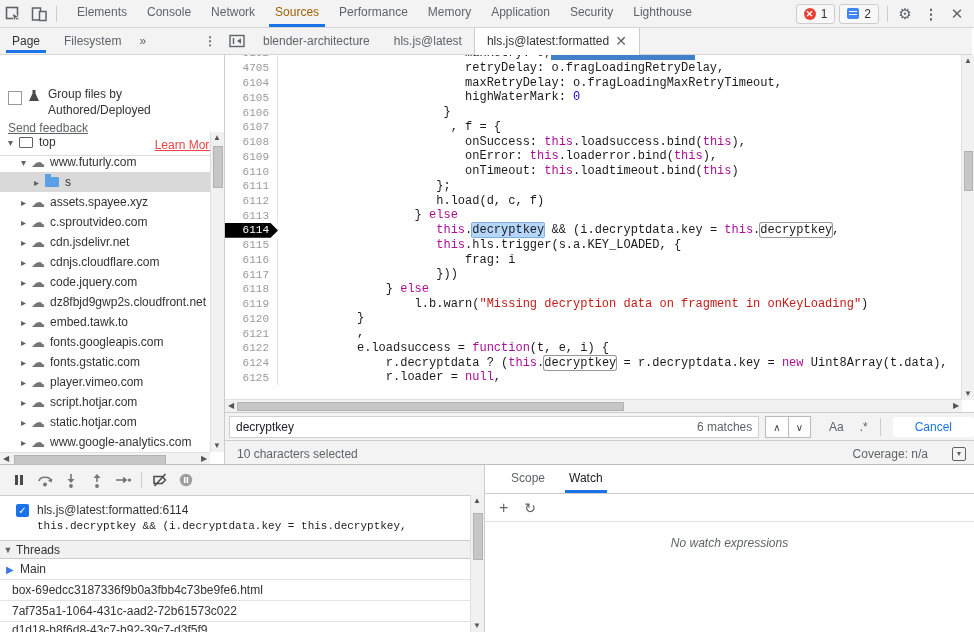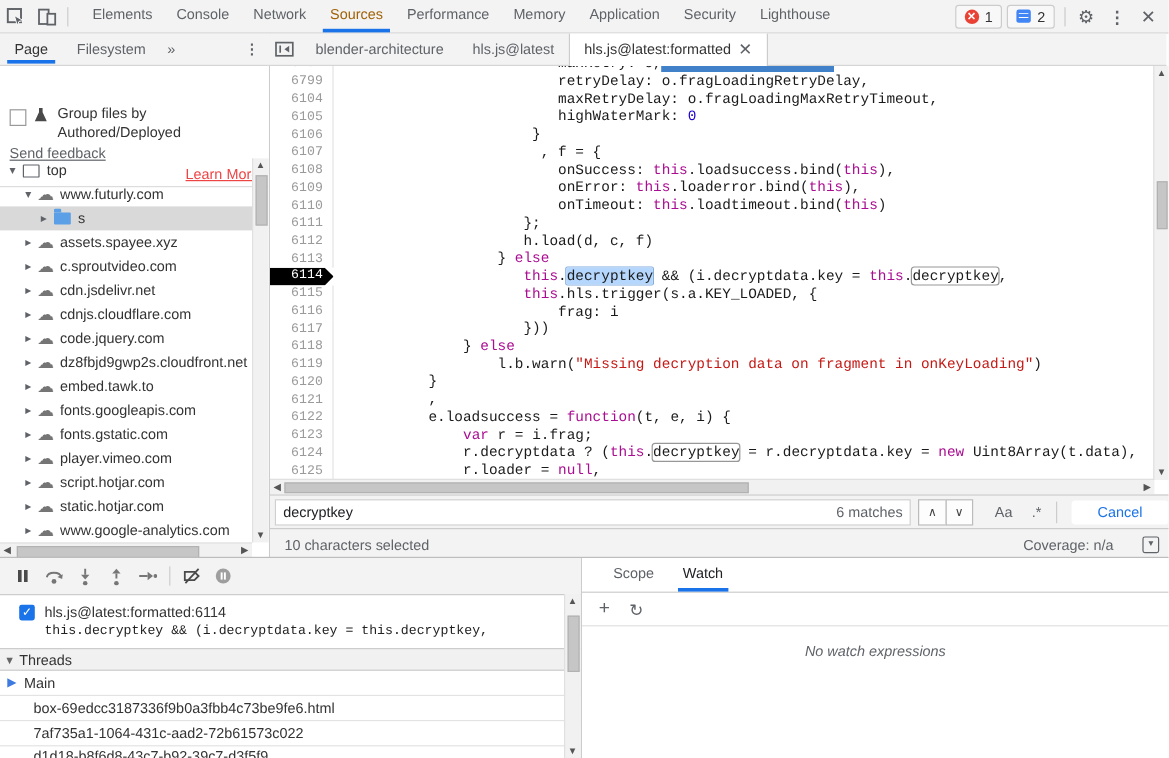--- a/index.html
+++ b/index.html
@@ -117,21 +117,21 @@
       color:#fff;font-size:10px;line-height:13px;text-align:center;cursor:pointer;}
   .bp-loc{position:absolute;left:37px;top:7px;color:#333;}
   .bp-code{position:absolute;left:37px;top:24px;font:11px "Liberation Mono",monospace;color:#222;white-space:pre;}
   .threads-head{height:17px;background:#f1f1f1;border-top:1px solid #ccc;border-bottom:1px solid #ccc;
       display:flex;align-items:center;color:#333;cursor:pointer;}
   .threads-head .tri{width:16px;text-align:center;font-size:9px;color:#666;}
   .thr{height:20px;display:flex;align-items:center;border-bottom:1px solid #e3e3e3;color:#333;cursor:pointer;
       overflow:hidden;white-space:nowrap;}
   .thr .arrow{width:14px;margin-left:6px;color:#3f7ae0;font-size:10px;}
   .thr .lbl{margin-left:0;}
-  .thr.plain .lbl{margin-left:28px;}
+  .thr.plain .lbl{margin-left:12px;}
   .thr.clip{height:12px;align-items:flex-start;border-bottom:none;}
   .thr.clip .lbl{line-height:17px;}
 
   .watch{position:absolute;left:485px;top:465px;width:489px;height:167px;background:#fff;}
   .watch-tabs{height:28px;border-bottom:1px solid #ccc;display:flex;align-items:center;padding-left:14px;}
   .w-tab{padding:0 12px;line-height:26px;color:#5f6368;cursor:pointer;position:relative;height:28px;}
   .w-tab.active{color:#202124;}
   .w-tab.active::after{content:"";position:absolute;left:8px;right:8px;bottom:0;height:3px;background:#1a73e8;}
   .watch-toolbar{height:27px;border-bottom:1px solid #e0e0e0;display:flex;align-items:center;padding-left:14px;gap:16px;}
   .w-plus{font-size:16px;color:#5f6368;cursor:pointer;line-height:16px;}
@@ -329,21 +329,21 @@
   <div class="editor">
     <div class="code">
       <div class="partial" id="partial-line">
           <div class="cl">
             <span class="ln">6102</span>
             <span class="ct"><span class="tk-d">                         maxRetry: o,</span><span class="tk-lsel">                    </span></span>
           </div>
         </div>
       <div id="code-lines">
           <div class="cl">
-            <span class="ln">6799</span>
+            <span class="ln">4705</span>
             <span class="ct"><span class="tk-d">                         retryDelay: o.fragLoadingRetryDelay,</span></span>
           </div>
           <div class="cl">
             <span class="ln">6104</span>
             <span class="ct"><span class="tk-d">                         maxRetryDelay: o.fragLoadingMaxRetryTimeout,</span></span>
           </div>
           <div class="cl">
             <span class="ln">6105</span>
             <span class="ct"><span class="tk-d">                         highWaterMark: </span><span class="tk-n">0</span></span>
           </div>
@@ -407,24 +407,20 @@
             <span class="ln">6120</span>
             <span class="ct"><span class="tk-d">          }</span></span>
           </div>
           <div class="cl">
             <span class="ln">6121</span>
             <span class="ct"><span class="tk-d">          ,</span></span>
           </div>
           <div class="cl">
             <span class="ln">6122</span>
             <span class="ct"><span class="tk-d">          e.loadsuccess = </span><span class="tk-k">function</span><span class="tk-d">(t, e, i) {</span></span>
-          </div>
-          <div class="cl">
-            <span class="ln">6123</span>
-            <span class="ct"><span class="tk-d">              </span><span class="tk-k">var</span><span class="tk-d"> r = i.frag;</span></span>
           </div>
           <div class="cl">
             <span class="ln">6124</span>
             <span class="ct"><span class="tk-d">              r.decryptdata ? (</span><span class="tk-k">this</span><span class="tk-d">.</span><span class="tk-m">decryptkey</span><span class="tk-d"> = r.decryptdata.key = </span><span class="tk-k">new</span><span class="tk-d"> Uint8Array(t.data),</span></span>
           </div>
           <div class="cl">
             <span class="ln">6125</span>
             <span class="ct"><span class="tk-d">              r.loader = </span><span class="tk-k">null</span><span class="tk-d">,</span></span>
           </div>
         </div>

